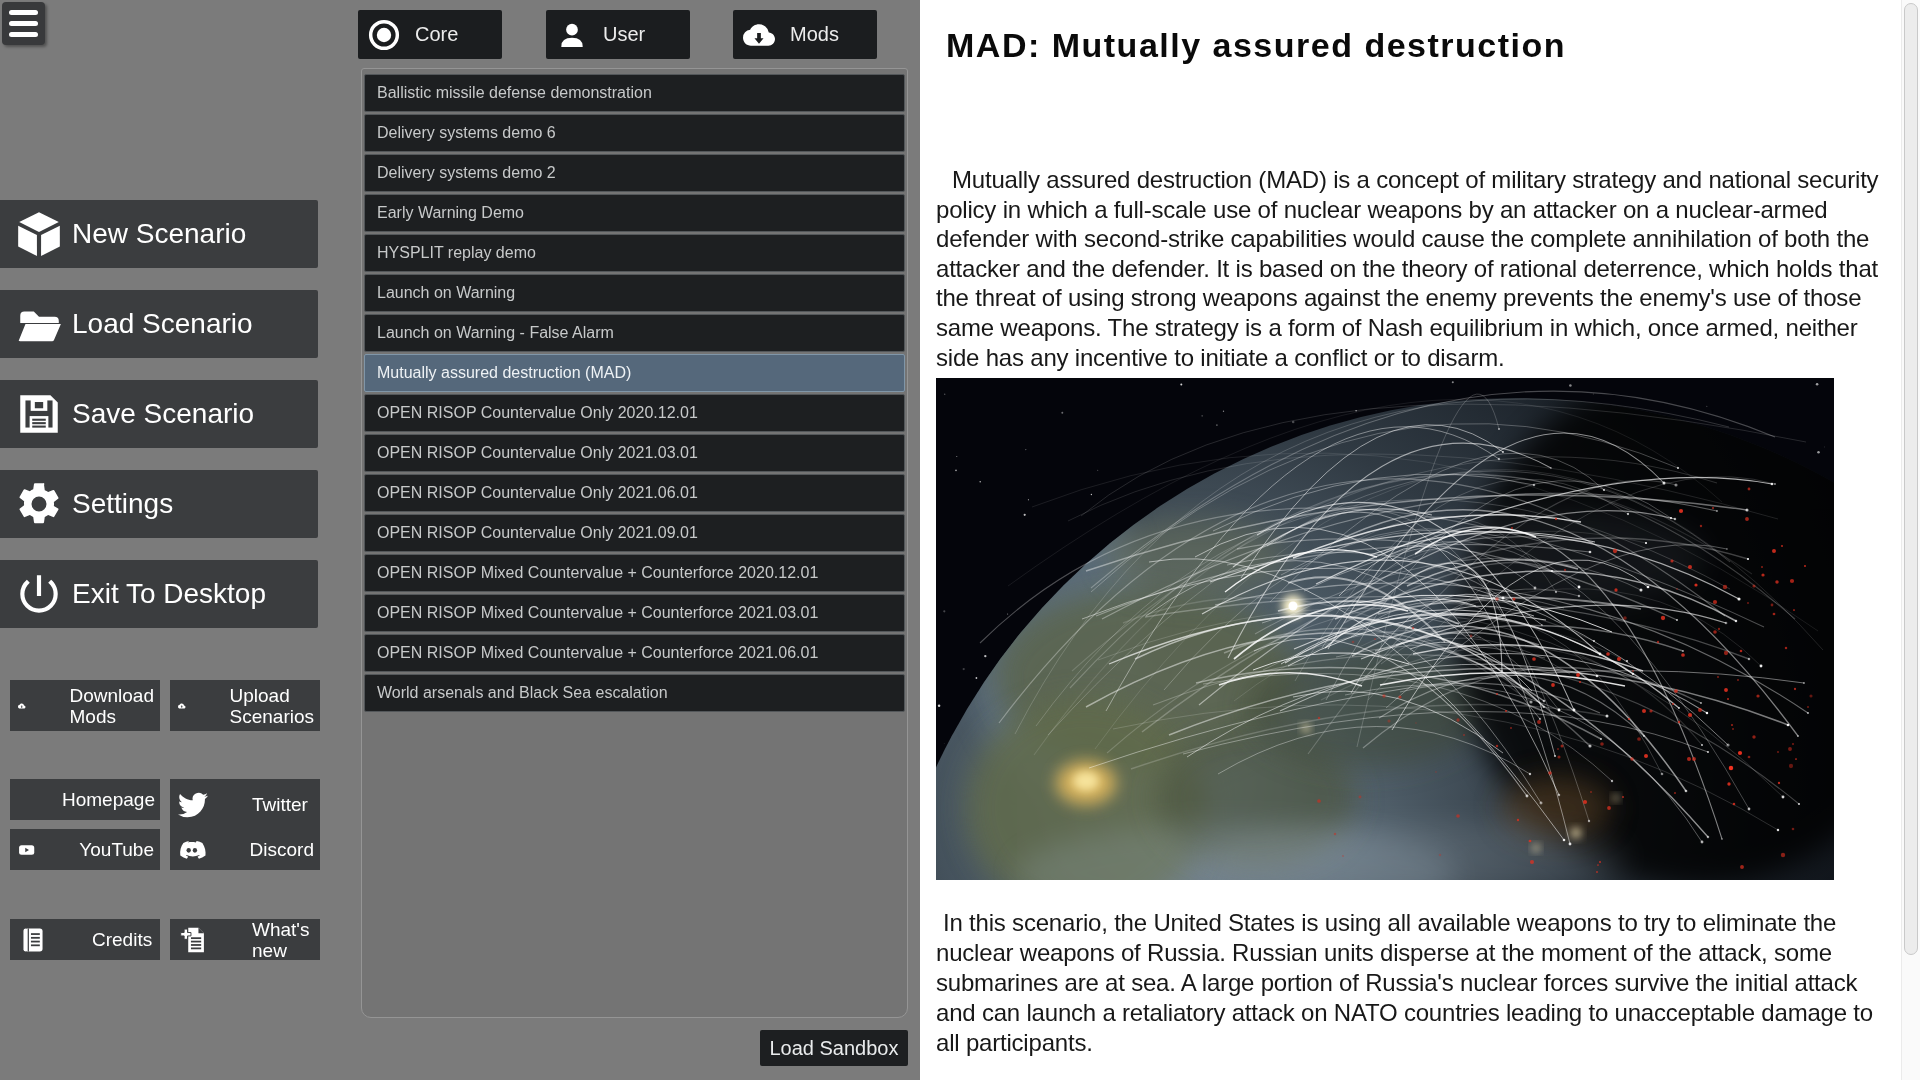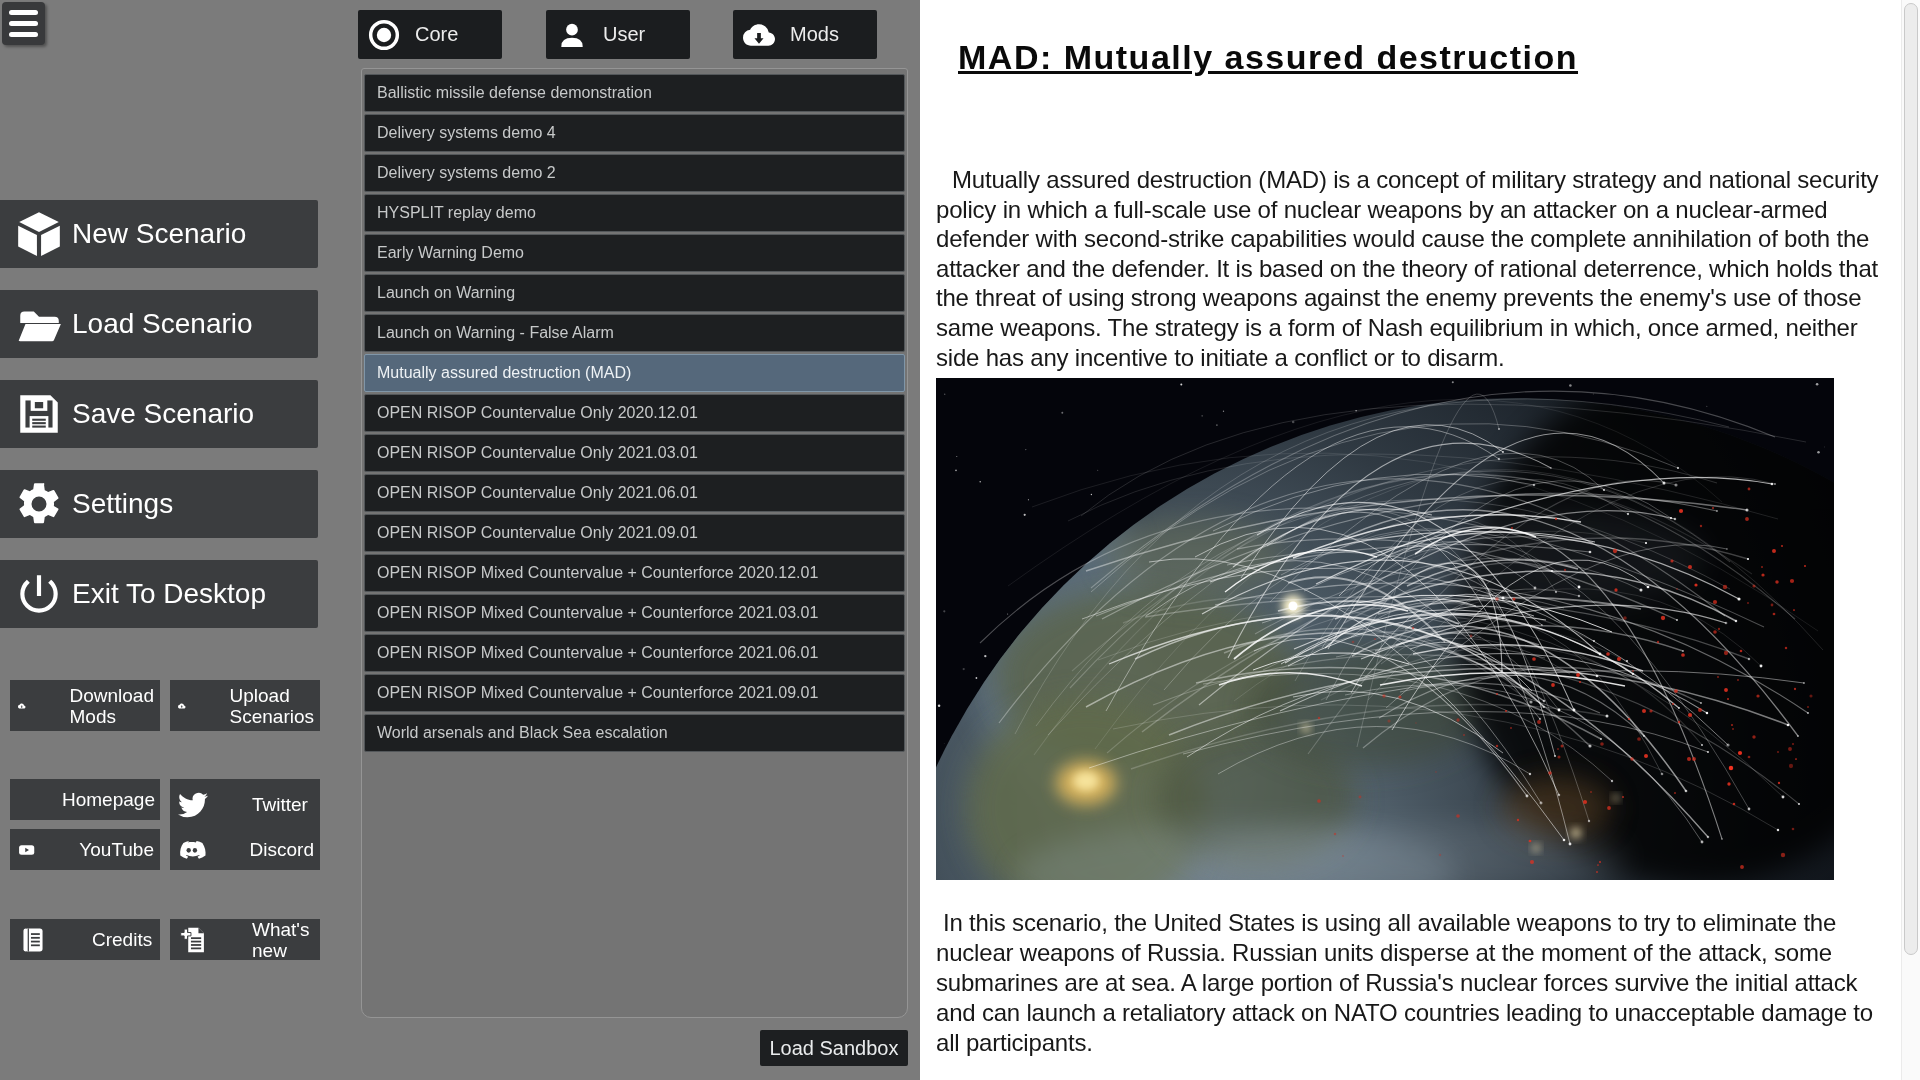--- a/index.html
+++ b/index.html
@@ -28,22 +28,22 @@
     border:1px solid #959595;border-radius:3px 3px 10px 10px;box-sizing:border-box;padding-top:5px;}
   .row{height:38px;margin:0 2px 2px 2px;background:#1d1f21;border:1px solid #53575a;border-radius:2px;
     color:#c7c9ca;font-size:16px;display:flex;align-items:center;padding-left:12px;
     box-sizing:border-box;cursor:pointer;white-space:nowrap;overflow:hidden;}
   .row.selected{background:#55687b;border-color:#8096a8;color:#eef2f5;}
   .load-sandbox{position:absolute;left:760px;top:1030px;width:148px;height:36px;background:#1d1f21;
     color:#e9ebec;font-size:20px;display:flex;align-items:center;justify-content:center;
     border-radius:2px;cursor:pointer;}
   
   .detail{position:absolute;left:920px;top:0;width:1000px;height:1080px;background:#ffffff;}
-  .detail h1{position:absolute;left:26px;top:26px;margin:12px;font-size:34px;font-weight:bold;
-    letter-spacing:1.5px;color:#0a0a0a;white-space:nowrap;text-decoration:underline;}
+  .detail h1{position:absolute;left:26px;top:26px;margin:0;font-size:34px;font-weight:bold;
+    letter-spacing:1.5px;color:#0a0a0a;white-space:nowrap;}
   .para{position:absolute;left:16px;width:948px;font-size:24px;color:#181818;margin:0;
     letter-spacing:-0.2px;}
   .p1{top:130px;line-height:29.6px;text-indent:16px;margin-top:35px;}
   .p2{top:908px;line-height:30px;text-indent:7px;}
   .preview{position:absolute;left:16px;top:378px;width:898px;height:502px;background:#04050b;overflow:hidden;}
   
   .scrollbar{position:absolute;left:1901px;top:0;width:19px;height:1080px;background:#fafafa;
     border-left:1px solid #ebebeb;box-sizing:border-box;}
   .thumb{position:absolute;left:2px;top:3px;width:14px;height:952px;background:#ececec;
     border:1px solid #c9c9c9;border-radius:8px;box-sizing:border-box;cursor:pointer;}
@@ -183,35 +183,34 @@
   <div class="tab" style="left:733px">
     <svg width="32" height="32" viewBox="0 0 24 24">
       <path d="M19.35 10.04A7.49 7.49 0 0 0 12 4C9.11 4 6.6 5.64 5.35 8.04A5.994 5.994 0 0 0 0 14c0 3.31 2.69 6 6 6h13c2.76 0 5-2.24 5-5 0-2.64-2.05-4.78-4.65-4.96z" fill="#fff"></path>
       <path d="M12 18.5 L8.6 14.5 H10.6 V10.5 H13.4 V14.5 H15.4 Z" fill="#1b1d1f"></path>
     </svg>
     <span>Mods</span>
   </div>
 
   <div class="list-panel">
       <div class="row">Ballistic missile defense demonstration</div>
-      <div class="row">Delivery systems demo 4</div>
+      <div class="row">Delivery systems demo 6</div>
       <div class="row">Delivery systems demo 2</div>
+      <div class="row">Early Warning Demo</div>
       <div class="row">HYSPLIT replay demo</div>
-      <div class="row">Early Warning Demo</div>
       <div class="row">Launch on Warning</div>
       <div class="row">Launch on Warning - False Alarm</div>
       <div class="row selected">Mutually assured destruction (MAD)</div>
       <div class="row">OPEN RISOP Countervalue Only 2020.12.01</div>
       <div class="row">OPEN RISOP Countervalue Only 2021.03.01</div>
       <div class="row">OPEN RISOP Countervalue Only 2021.06.01</div>
       <div class="row">OPEN RISOP Countervalue Only 2021.09.01</div>
       <div class="row">OPEN RISOP Mixed Countervalue + Counterforce 2020.12.01</div>
       <div class="row">OPEN RISOP Mixed Countervalue + Counterforce 2021.03.01</div>
       <div class="row">OPEN RISOP Mixed Countervalue + Counterforce 2021.06.01</div>
-      <div class="row">OPEN RISOP Mixed Countervalue + Counterforce 2021.09.01</div>
       <div class="row">World arsenals and Black Sea escalation</div>
     </div>
 
   <div class="load-sandbox">
     <span>Load Sandbox</span>
   </div>
 
   <div class="detail">
     <h1>MAD: Mutually assured destruction</h1>
     <p class="para p1">Mutually assured destruction (MAD) is a concept of military strategy and national security policy in which a full-scale use of nuclear weapons by an attacker on a nuclear-armed defender with second-strike capabilities would cause the complete annihilation of both the attacker and the defender. It is based on the theory of rational deterrence, which holds that the threat of using strong weapons against the enemy prevents the enemy's use of those same weapons. The strategy is a form of Nash equilibrium in which, once armed, neither side has any incentive to initiate a conflict or to disarm.</p>

